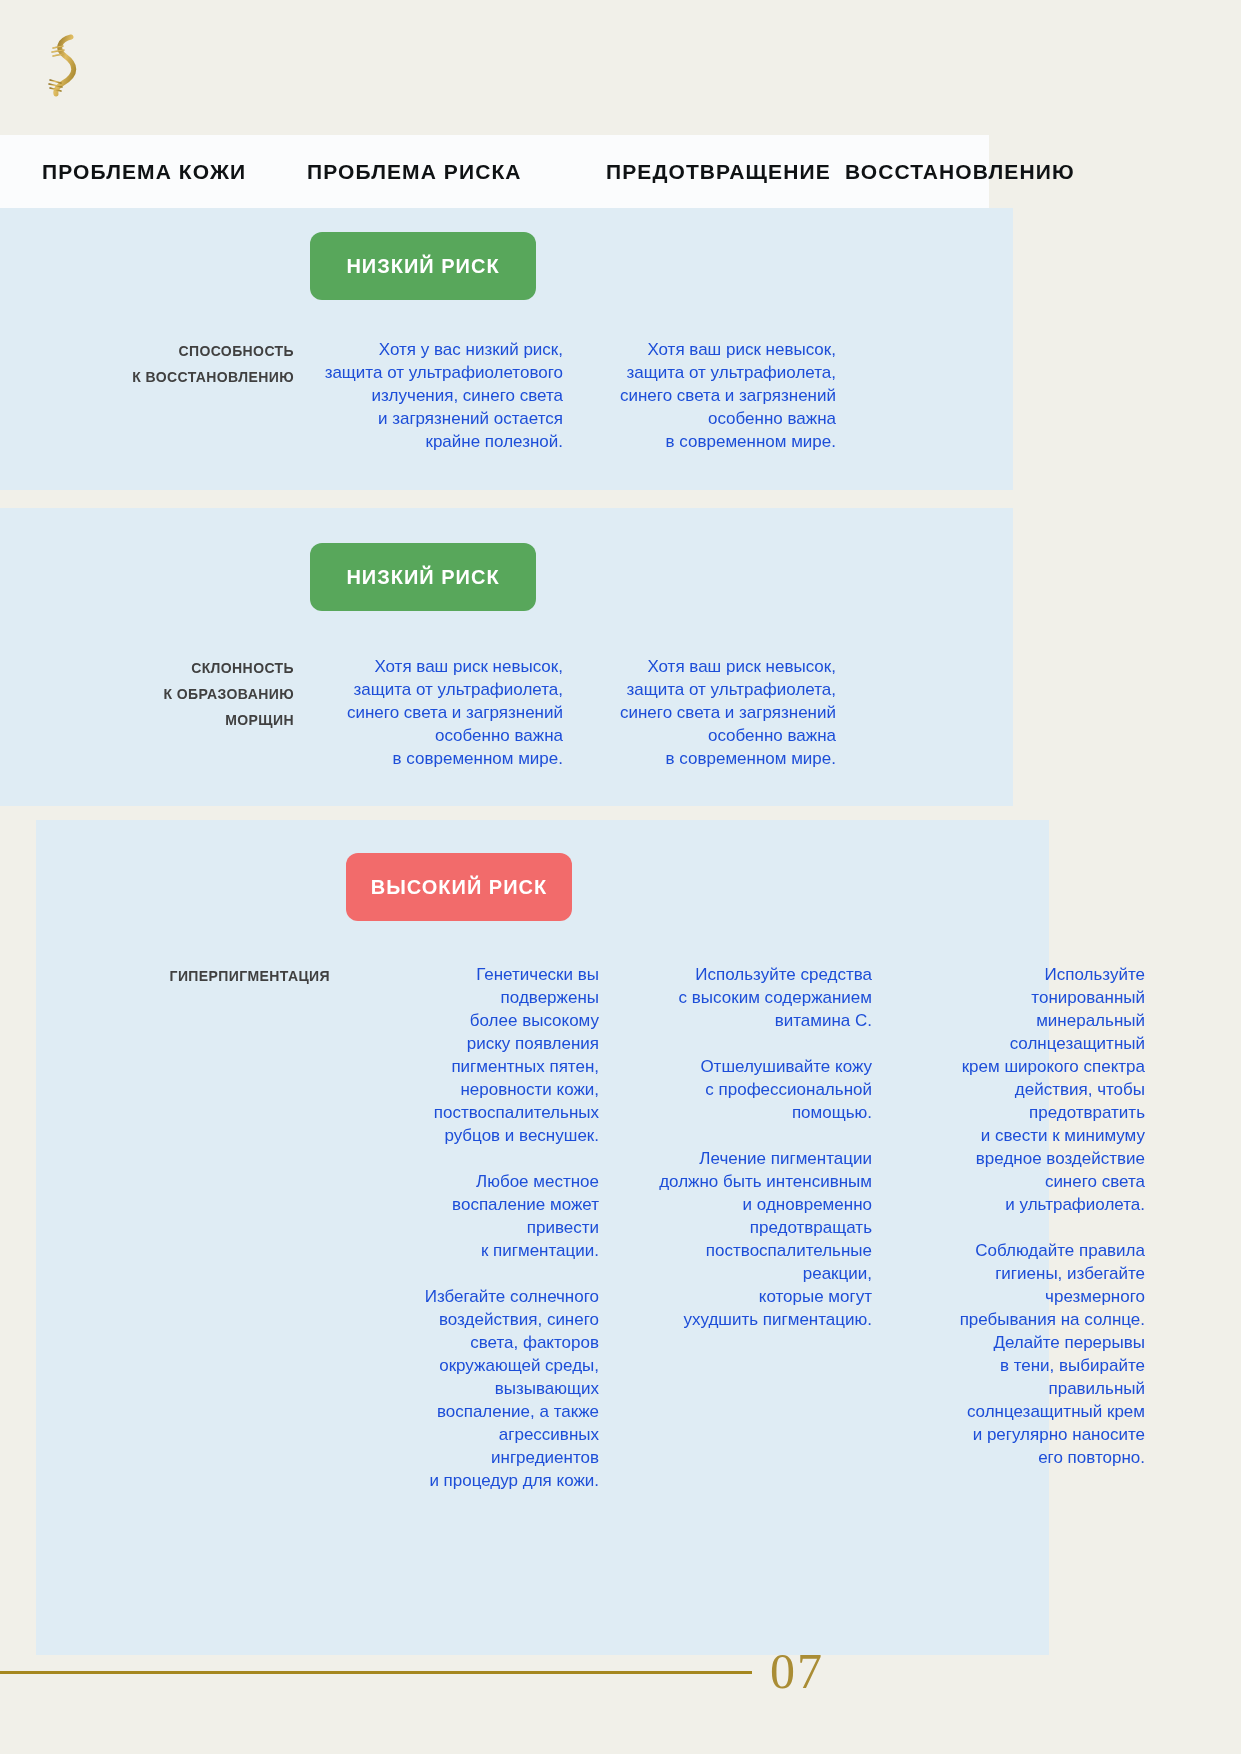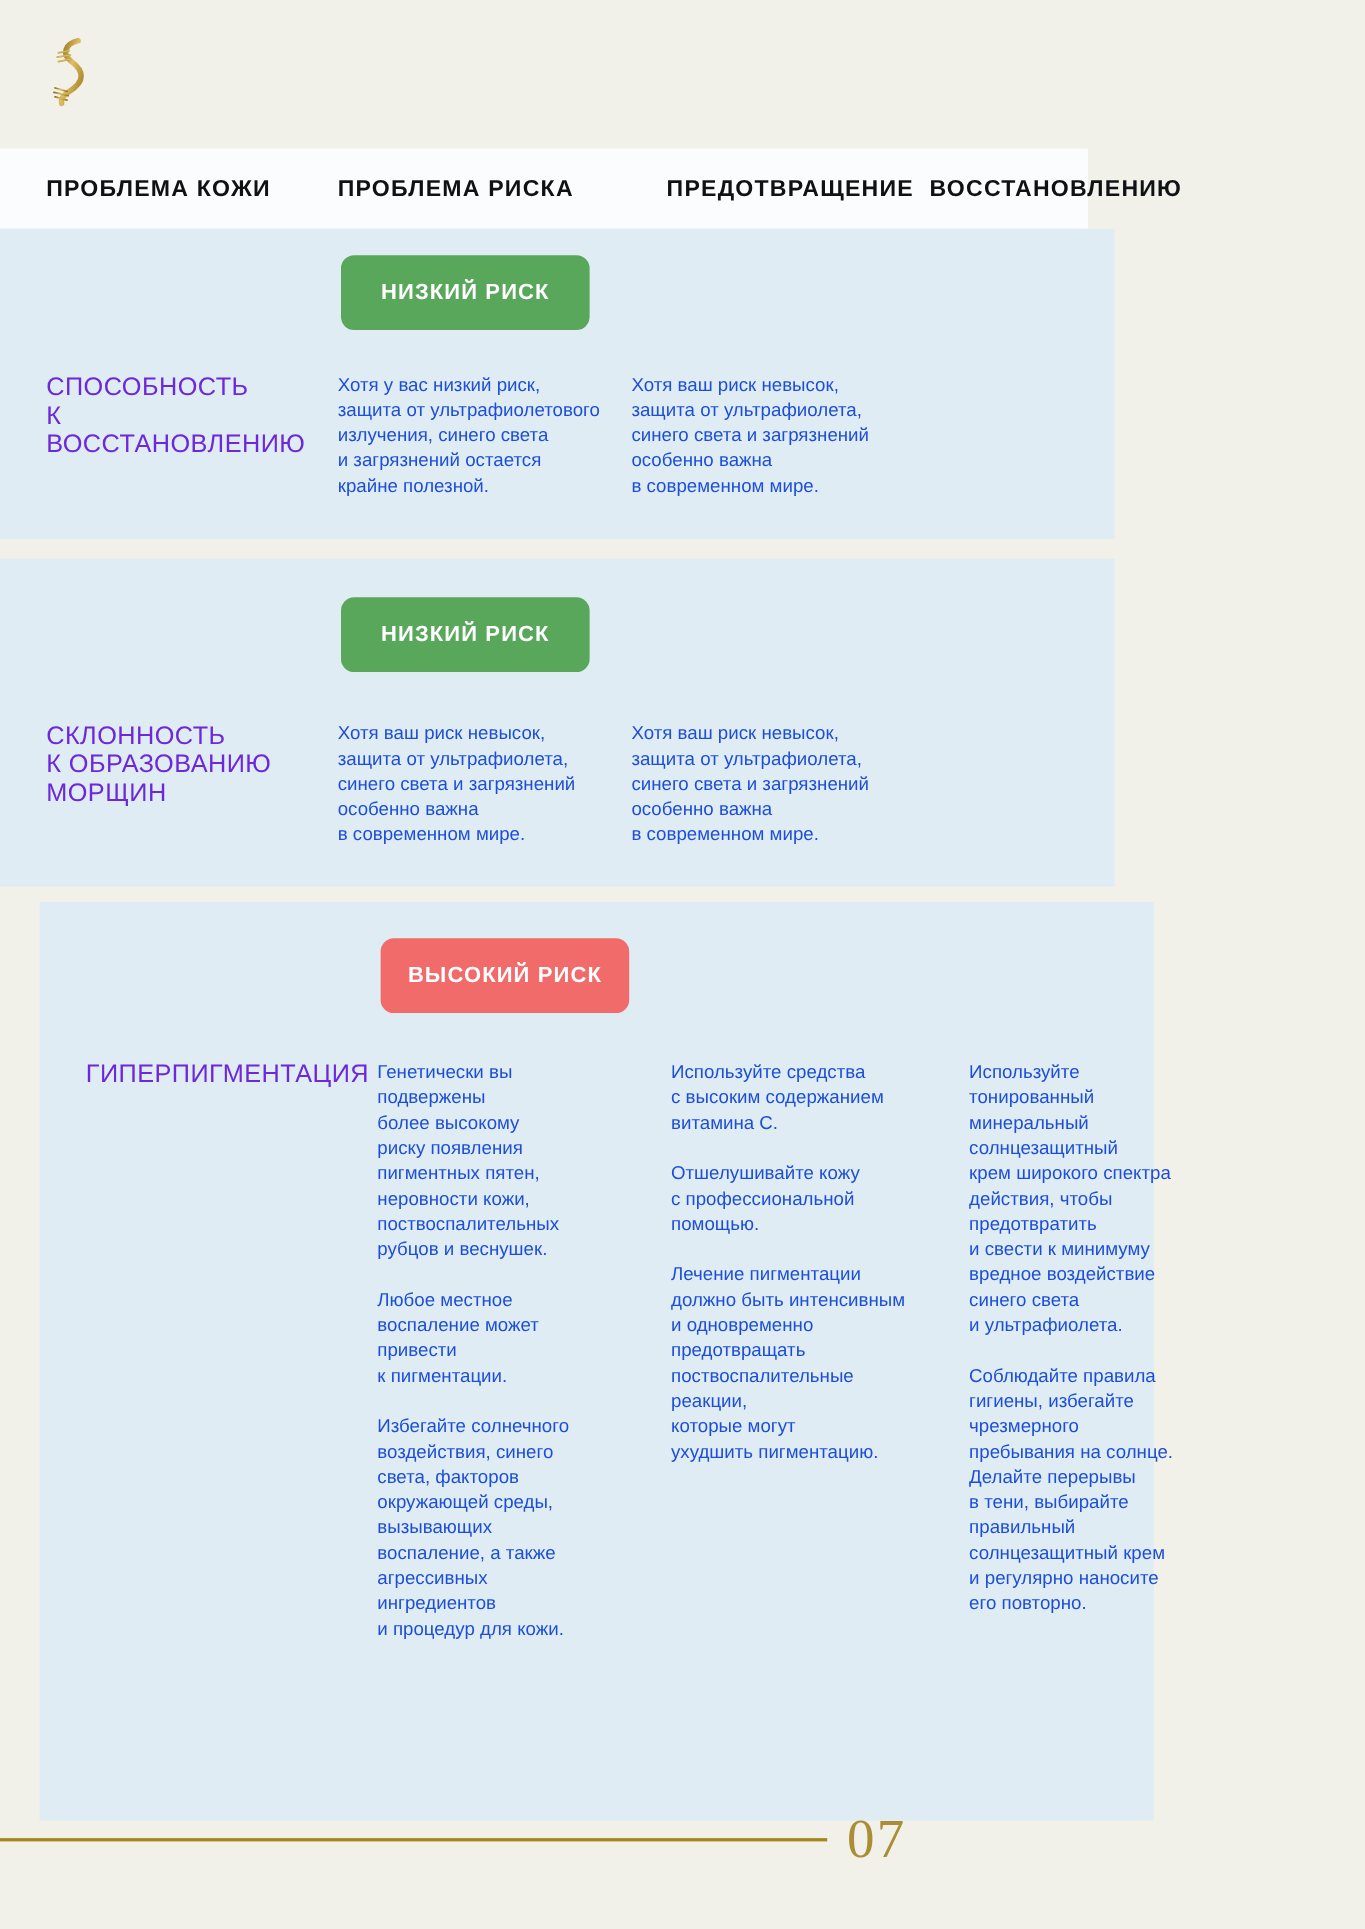--- a/index.html
+++ b/index.html
@@ -17,21 +17,21 @@
     position:absolute;left:0;top:135px;width:989px;height:73px;
     background:#fbfcfd;
   }
   .header-band .h{
     position:absolute;top:50%;transform:translateY(-50%);
     font-size:21px;font-weight:bold;letter-spacing:1.1px;
     color:#0f1214;white-space:nowrap;
   }
   .h.c1{left:42px;} .h.c2{left:307px;} .h.c3{left:606px;} .h.c4{left:845px;}
   
-  .row{position:absolute;left:0;width:1013px;background:#dfecf4;}
+  .row{position:absolute;left:0;width:1013px;background:#dfecf4;text-align:right;}
   .sec1{top:208px;height:282px;}
   .sec2{top:508px;height:298px;}
   .sec3{top:820px;height:835px;margin-left:36px;}
   .badge{
     position:absolute;left:310px;width:226px;height:68px;
     border-radius:12px;
     display:flex;align-items:center;justify-content:center;
     color:#ffffff;font-size:20px;font-weight:bold;letter-spacing:1px;
     white-space:nowrap;
   }
@@ -42,22 +42,22 @@
   .sec3 .badge{top:33px;}
   .col{position:absolute;white-space:pre-line;}
   .col.c1{left:42px;width:252px;}
   .col.c2{left:307px;width:256px;}
   .col.c3{left:574px;width:262px;}
   .col.c4{left:845px;width:264px;}
   .sec1 .col{top:130px;}
   .sec2 .col{top:147px;}
   .sec3 .col{top:143px;}
   .title{
-    font-size:23px;font-weight:normal;line-height:26px;
-    letter-spacing:0.4px;color:#6d28d9;
+    font-size:14px;font-weight:bold;line-height:26px;
+    letter-spacing:0.4px;color:#404040;
   }
   .body{
     font-size:17px;line-height:23px;color:#1d4ed8;
   }
   
   .gold-line{
     position:absolute;left:0;top:1671px;width:752px;height:3px;
     background:#a5871f;
   }
   .page-number{

